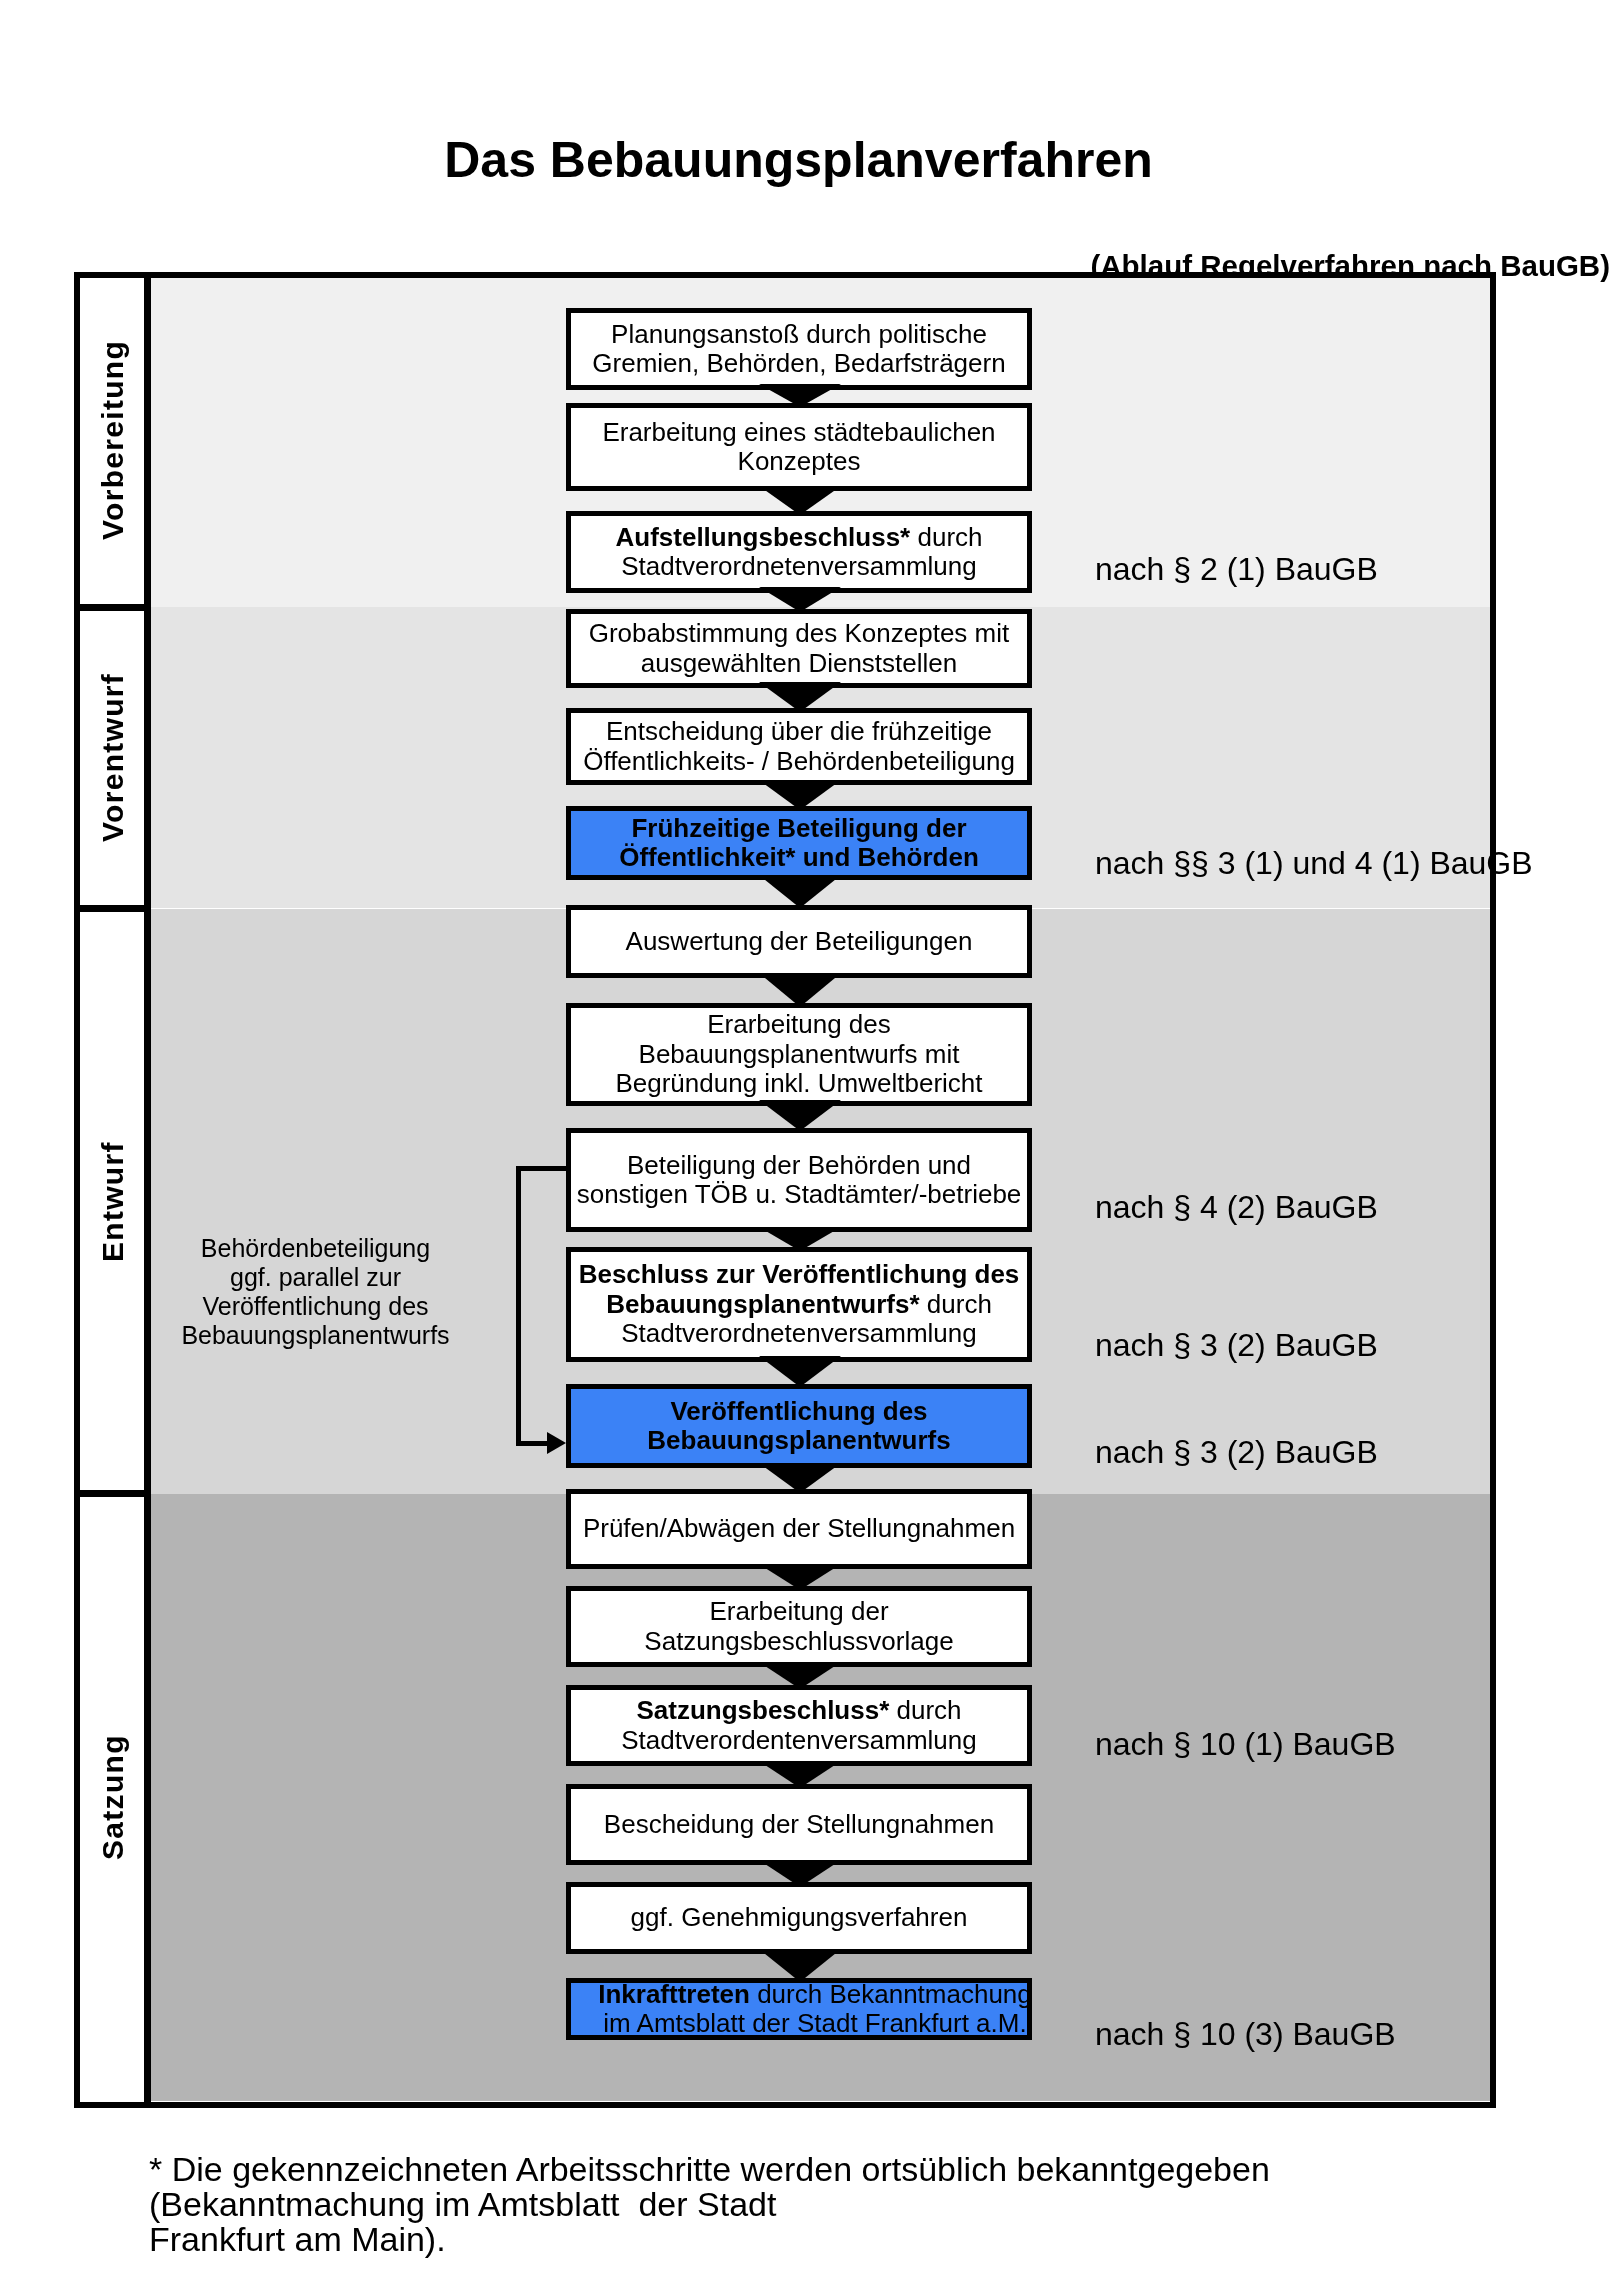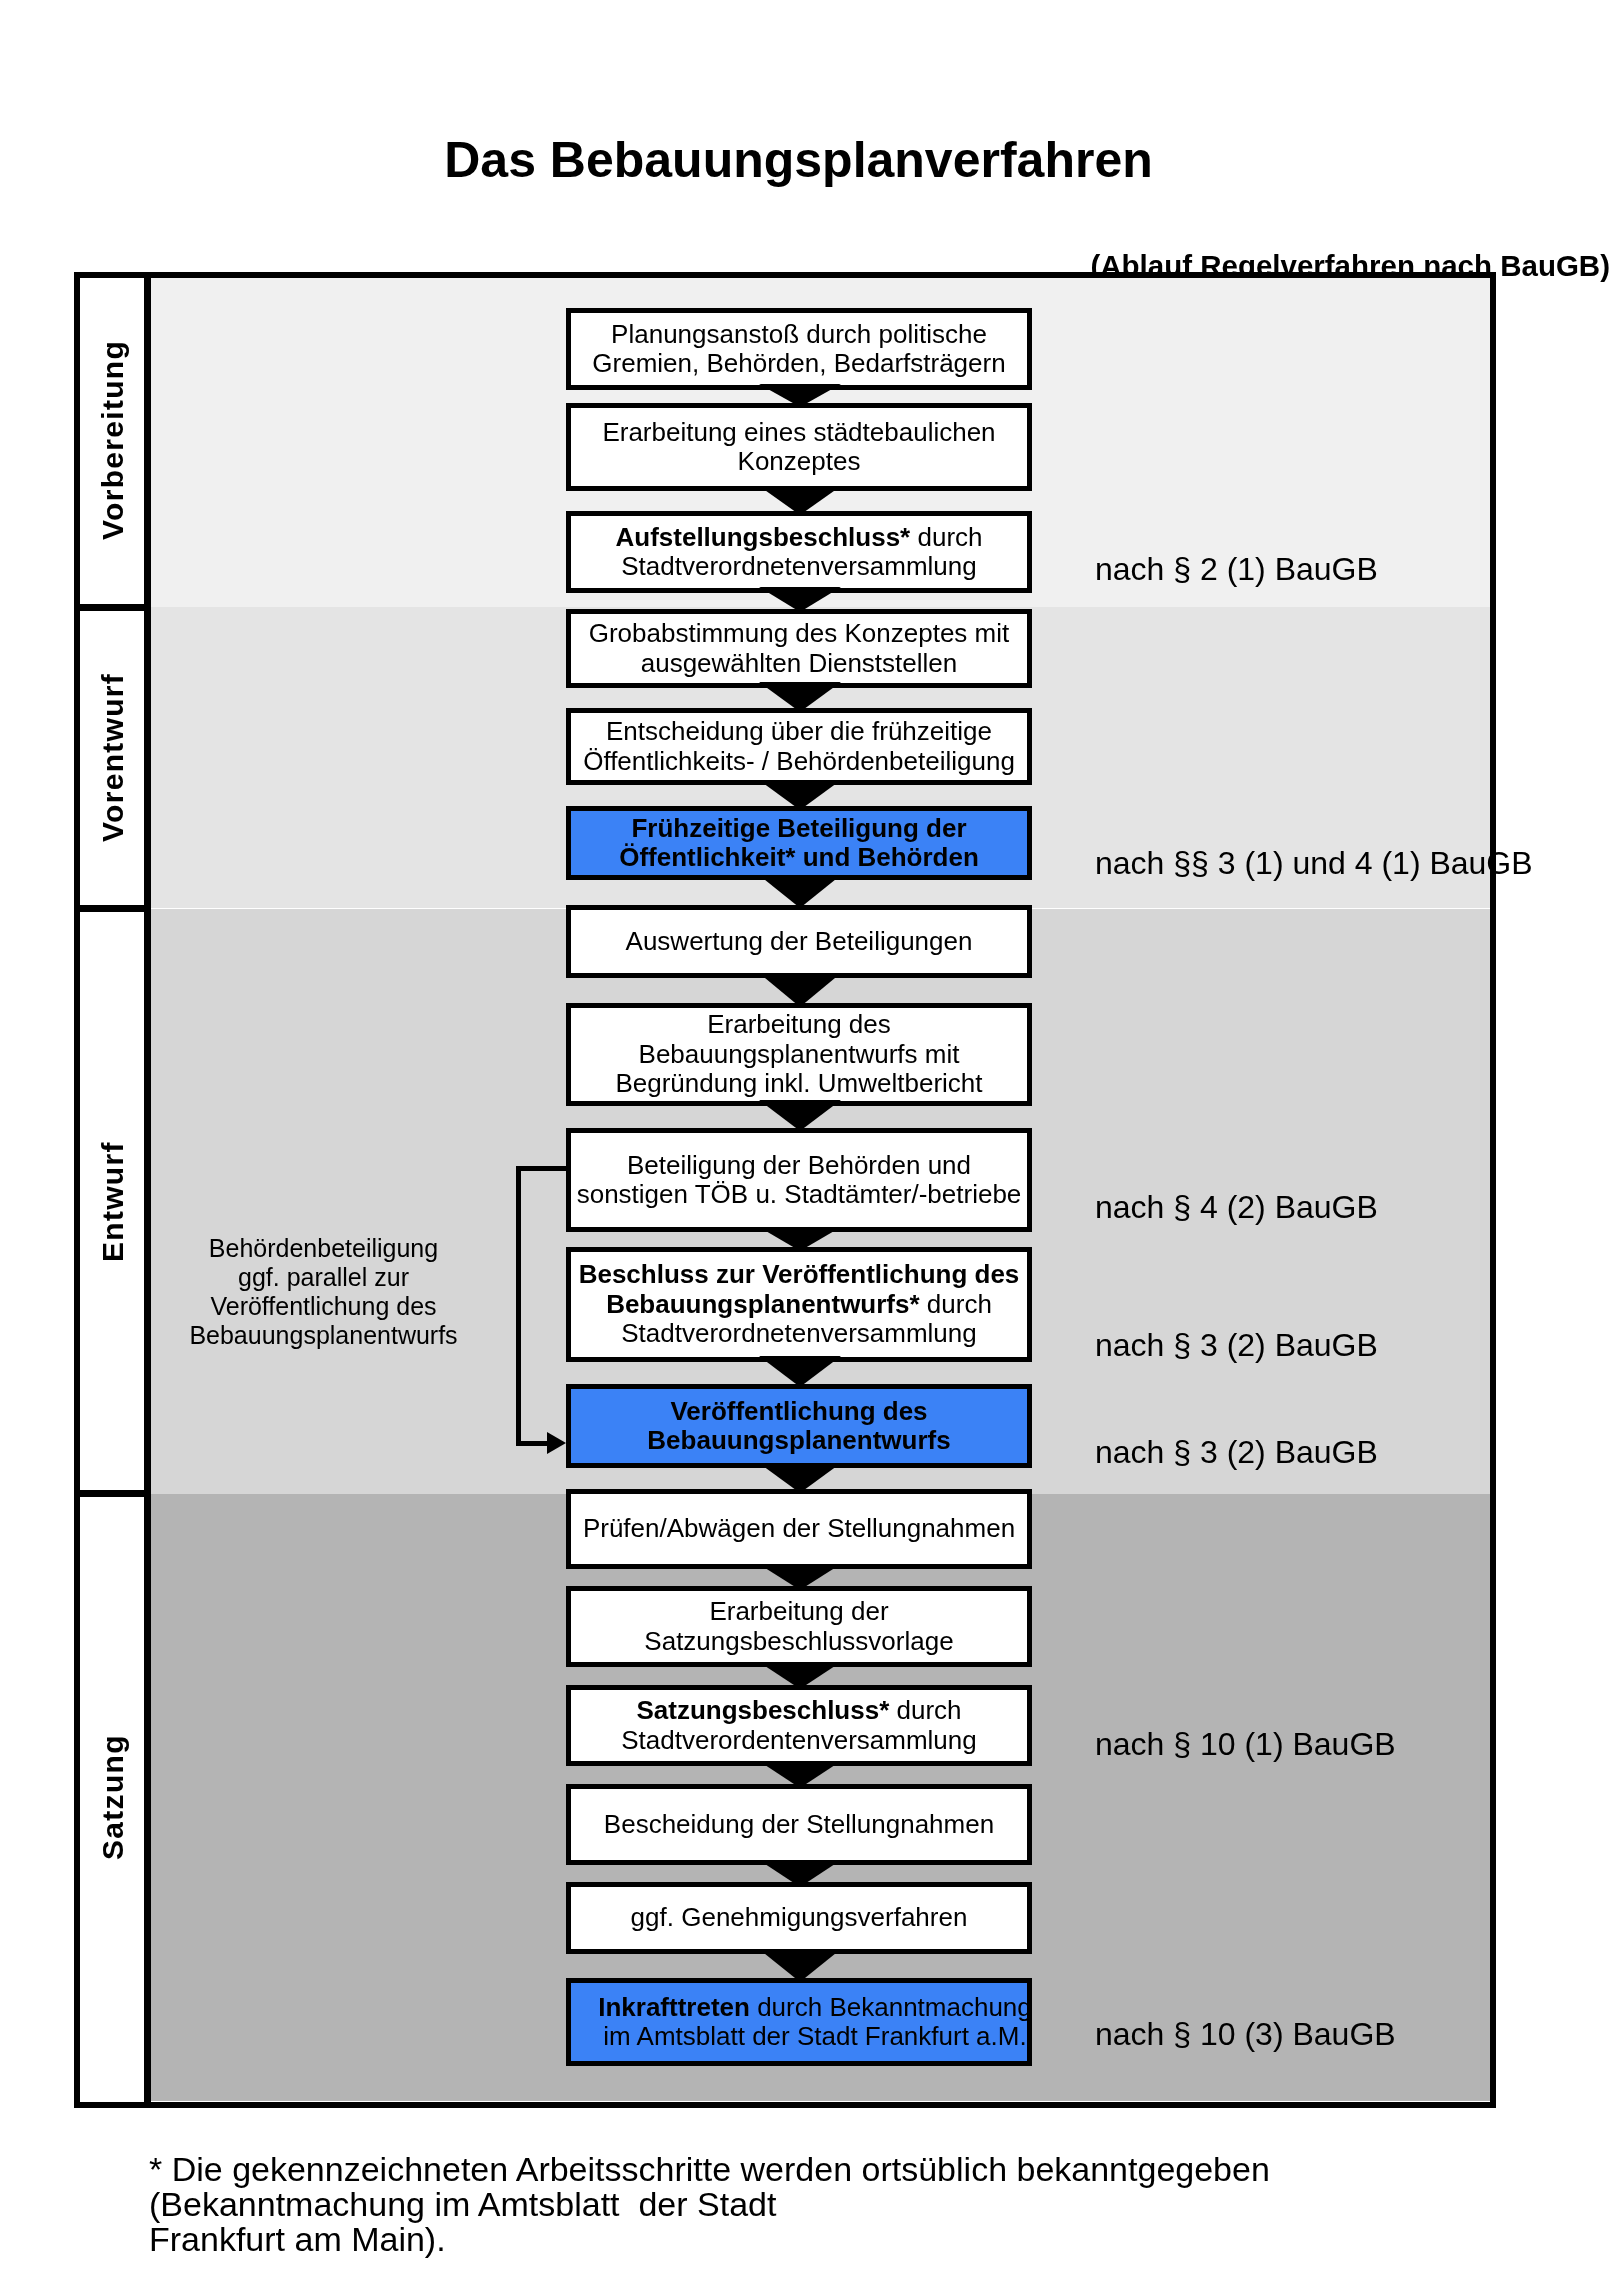--- a/index.html
+++ b/index.html
@@ -65,21 +65,21 @@
     z-index:3;
   }
   
   .legal-ref{
     left:1095px;width:406px;
     font-size:32px;line-height:35px;
     z-index:2;white-space:nowrap;
   }
   
   #side-note{
-    left:156px;top:1234px;width:335px;
+    left:148px;top:1234px;width:335px;
     text-align:center;font-size:25px;line-height:29px;
     white-space:pre-line;z-index:2;
   }
   #bracket-stub{left:516px;top:1166px;width:50px;height:5.2px;background:#000;z-index:2;}
   #bracket-vert{left:516px;top:1166px;width:5.2px;height:280px;background:#000;z-index:2;}
   #bracket-shaft{left:516px;top:1441px;width:34px;height:5.2px;background:#000;z-index:2;}
   #bracket-head{
     left:547px;top:1432px;width:0;height:0;
     border-top:11.8px solid transparent;
     border-bottom:11.8px solid transparent;
@@ -198,21 +198,21 @@
     </div>
     <div class="abs flow-arrow" style="top: 1761px; border-top-width: 27px;"></div>
     <div class="abs flow-box" style="top: 1784px; height: 81px;">
       <div class="box-line"><span>Bescheidung der Stellungnahmen</span></div>
     </div>
     <div class="abs flow-arrow" style="top: 1860px; border-top-width: 27px;"></div>
     <div class="abs flow-box" style="top: 1882px; height: 72px;">
       <div class="box-line"><span>ggf. Genehmigungsverfahren</span></div>
     </div>
     <div class="abs flow-arrow" style="top: 1949px; border-top-width: 33px;"></div>
-    <div class="abs flow-box blue" style="top: 1978px; height: 88px; padding-left: 32px;">
+    <div class="abs flow-box blue" style="top: 1978px; height: 62px; padding-left: 32px;">
       <div class="box-line"><span class="b">Inkrafttreten</span><span> durch Bekanntmachung</span></div>
       <div class="box-line"><span>im Amtsblatt der Stadt Frankfurt a.M.</span></div>
     </div>
     <div class="abs legal-ref" style="top: 552px;">nach § 2 (1) BauGB</div>
     <div class="abs legal-ref" style="top: 846px;">nach §§ 3 (1) und 4 (1) BauGB</div>
     <div class="abs legal-ref" style="top: 1190px;">nach § 4 (2) BauGB</div>
     <div class="abs legal-ref" style="top: 1328px;">nach § 3 (2) BauGB</div>
     <div class="abs legal-ref" style="top: 1435px;">nach § 3 (2) BauGB</div>
     <div class="abs legal-ref" style="top: 1727px;">nach § 10 (1) BauGB</div>
     <div class="abs legal-ref" style="top: 2017px;">nach § 10 (3) BauGB</div>

